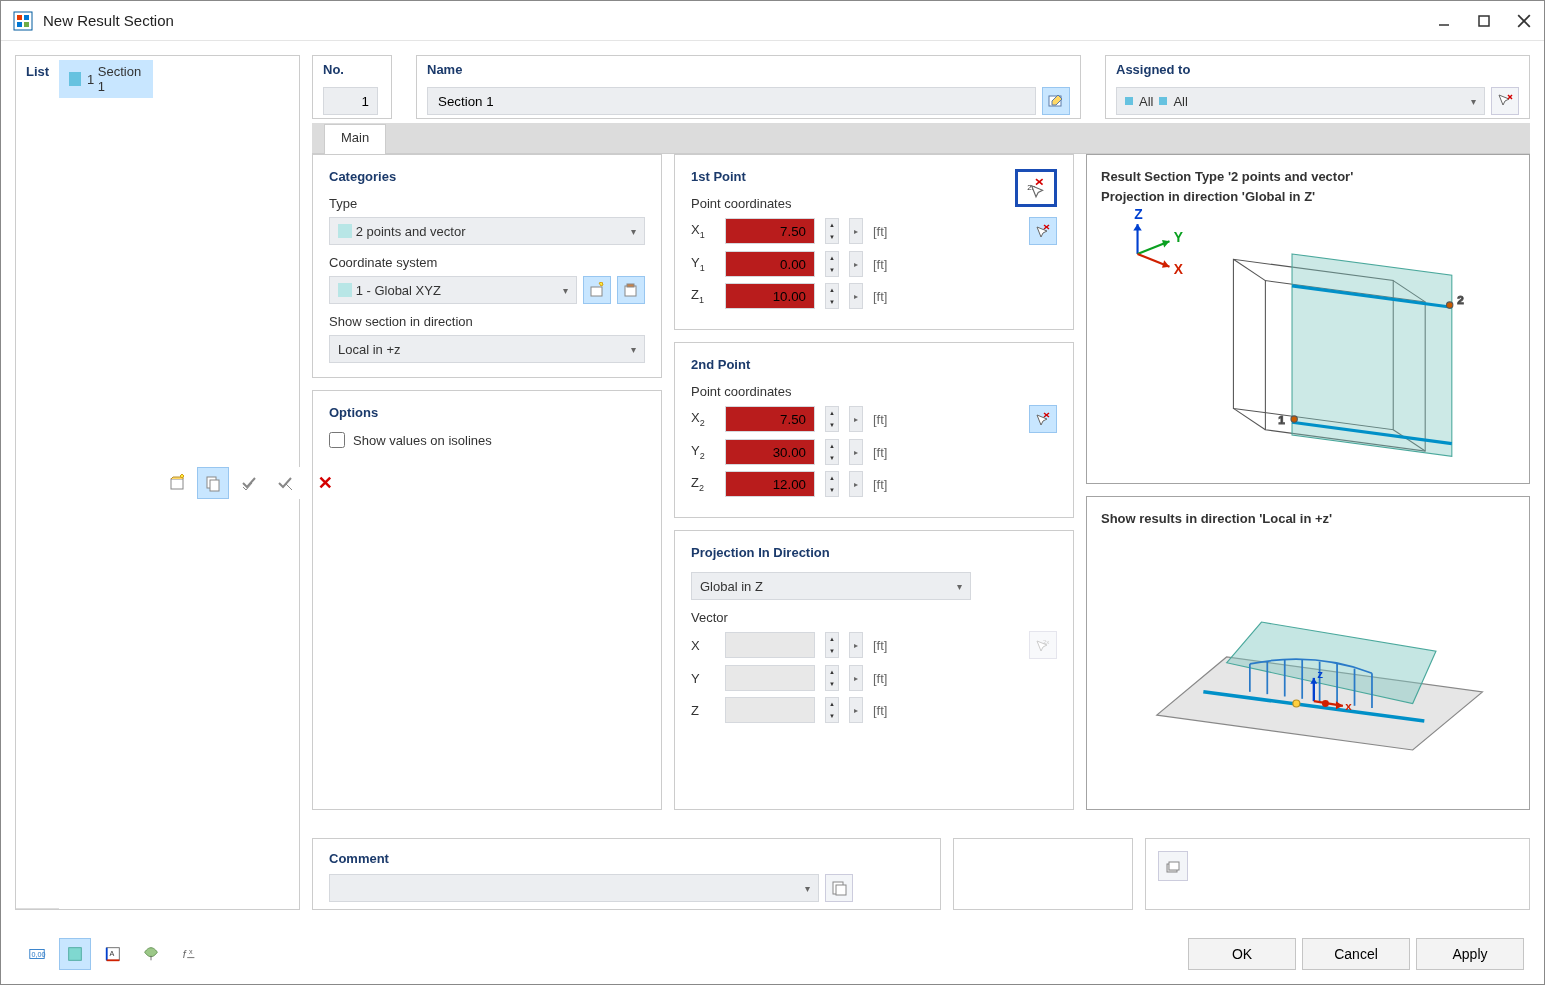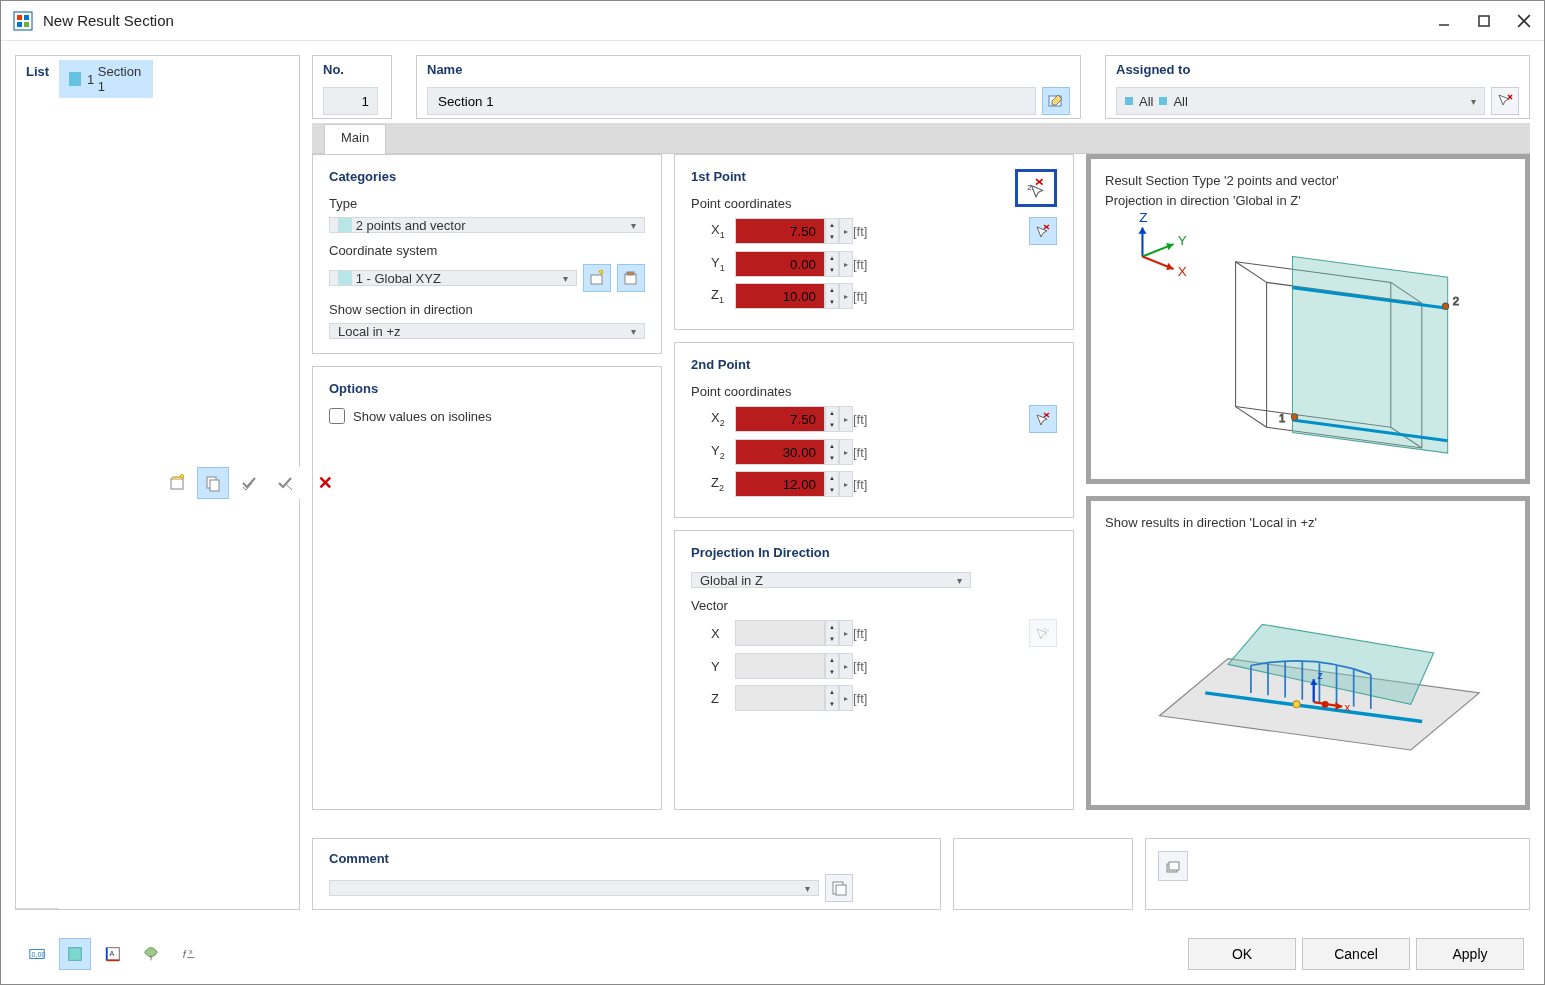--- a/index.html
+++ b/index.html
@@ -56,43 +56,43 @@
 .col { display: flex; flex-direction: column; gap: 12px; padding-top: 0; }
 .col-a { width: 350px; }
 .col-b { width: 400px; }
 .col-c { flex: 1; }
 
 .group { border: 1px solid #ccc; padding: 14px 16px; }
 .group-title { color: #1b3a6b; font-weight: 600; margin-bottom: 12px; }
 .label { font-size: 13px; color: #333; margin-bottom: 6px; margin-top: 10px; }
 .label:first-child { margin-top: 0; }
 
-.select { height: 16px; background: #eceef1; border: 1px solid #d5d8dd; display: flex; align-items: center; padding: 0 8px; position: relative; cursor: pointer; }
+.select { height: 28px; background: #eceef1; border: 1px solid #d5d8dd; display: flex; align-items: center; padding: 0 8px; position: relative; cursor: pointer; }
 .select .chev { margin-left: auto; color: #666; font-size: 10px; }
 
 .select-row { display: flex; gap: 6px; align-items: center; }
 
-.coord-row { display: flex; align-items: center; margin-bottom: 6px; margin-left: 20px; }
+.coord-row { display: flex; align-items: center; gap: 10px; margin-bottom: 6px; }
 .coord-lbl { width: 24px; font-size: 13px; }
 .coord-lbl sub { font-size: 9px; }
 .coord-input { width: 90px; height: 26px; background: #b91c1c; border: 1px solid #d5d8dd; text-align: right; padding-right: 8px; }
 .coord-input.disabled { background: #e8e8e8; color: #999; }
 .spinner { width: 14px; height: 26px; display: flex; flex-direction: column; border: 1px solid #d5d8dd; }
 .spinner div { flex: 1; display: flex; align-items: center; justify-content: center; background: #eceef1; font-size: 6px; cursor: pointer; }
 .arrow-btn { width: 14px; height: 26px; background: #eceef1; border: 1px solid #d5d8dd; display: flex; align-items: center; justify-content: center; font-size: 8px; color: #666; cursor: pointer; }
 .unit { color: #666; font-size: 13px; width: 28px; }
 
 .pick-btn { margin-left: auto; }
 .pick-btn-abs { position: absolute; right: 16px; top: 44px; }
 .big-pick-btn { width: 42px; height: 38px; border: 3px solid #1a4db5; display: flex; align-items: center; justify-content: center; background: #fff; }
 
 .checkbox-row { display: flex; align-items: center; gap: 8px; margin-top: 8px; }
 .checkbox-row input { width: 16px; height: 16px; }
 
-.preview { border: 5px solid #a3a3a3; display: flex; flex-direction: column; }
+.preview { border: 1px solid #a3a3a3; display: flex; flex-direction: column; font-weight: bold; }
 .preview .ptext { padding: 12px 14px 0 14px; font-size: 13px; color: #333; line-height: 1.5; }
 .preview svg { width: 100%; height: auto; }
 
 .comment-row { display: flex; gap: 12px; }
 .comment-box { border: 1px solid #ccc; padding: 12px 16px; flex: 1; }
 .comment-sel { width: 490px; }
 .spacer-box { border: 1px solid #ccc; width: 180px; padding: 12px; }
 .tool-box { border: 1px solid #ccc; width: 385px; padding: 12px; display: flex; align-items: flex-start; }
 
 

